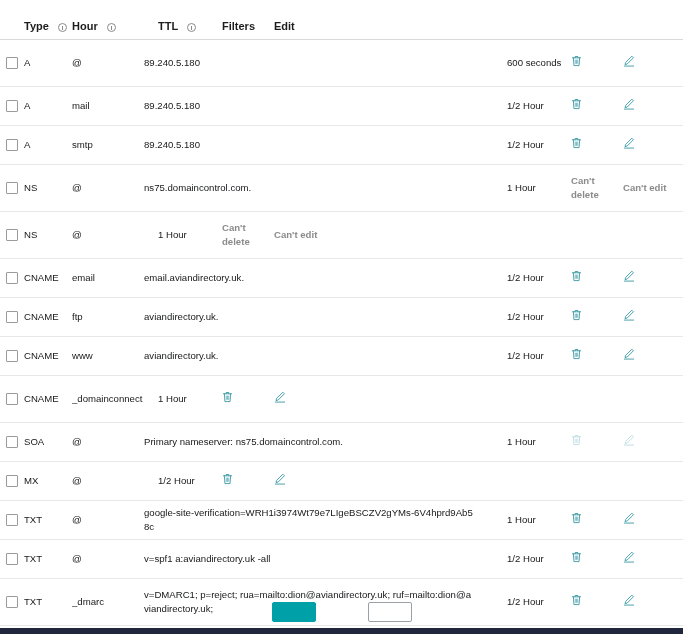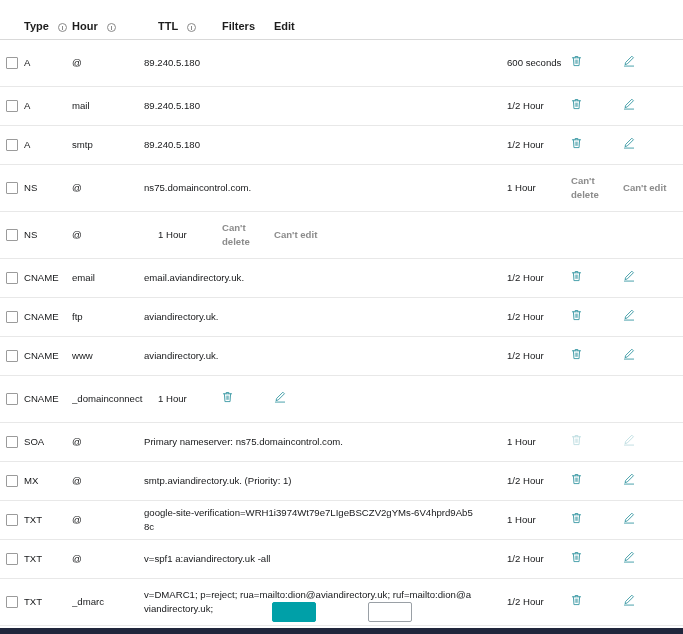--- a/index.html
+++ b/index.html
@@ -399,21 +399,20 @@
                   <path d="M1.5 12 H11.5" stroke="#3d9aa5" stroke-width="1" stroke-linecap="round"></path>
                 </svg></span>
             </span></div>
         </div>
         <div class="row body">
           <div class="c c-check">
             <span class="chk"></span>
           </div>
           <div class="c c-type">MX</div>
           <div class="c c-name">@</div>
-          <div class="c c-data">smtp.aviandirectory.uk. (Priority: 1)</div>
           <div class="c c-ttl">1/2 Hour</div>
           <div class="c c-del"><span class="icon-btn">
               <span><svg width="11" height="12" viewBox="0 0 12 13">
                   <path d="M1.5 3 H10.5 M4.5 3 V1.6 H7.5 V3 M2.6 3 L3.2 11.5 H8.8 L9.4 3" fill="none" stroke="#3d9aa5" stroke-width="1" stroke-linejoin="round" stroke-linecap="round"></path>
                   <path d="M4.7 5 V9.6 M6 5 V9.6 M7.3 5 V9.6" stroke="#3d9aa5" stroke-width="0.7"></path>
                 </svg></span>
             </span></div>
           <div class="c c-edit"><span class="icon-btn">
               <span><svg width="12" height="12" viewBox="0 0 13 13">
                   <path d="M9.6 1.3 L11.3 3 L4.6 9.7 L2.2 10.4 L2.9 8 Z" fill="none" stroke="#3d9aa5" stroke-width="1" stroke-linejoin="round"></path>

